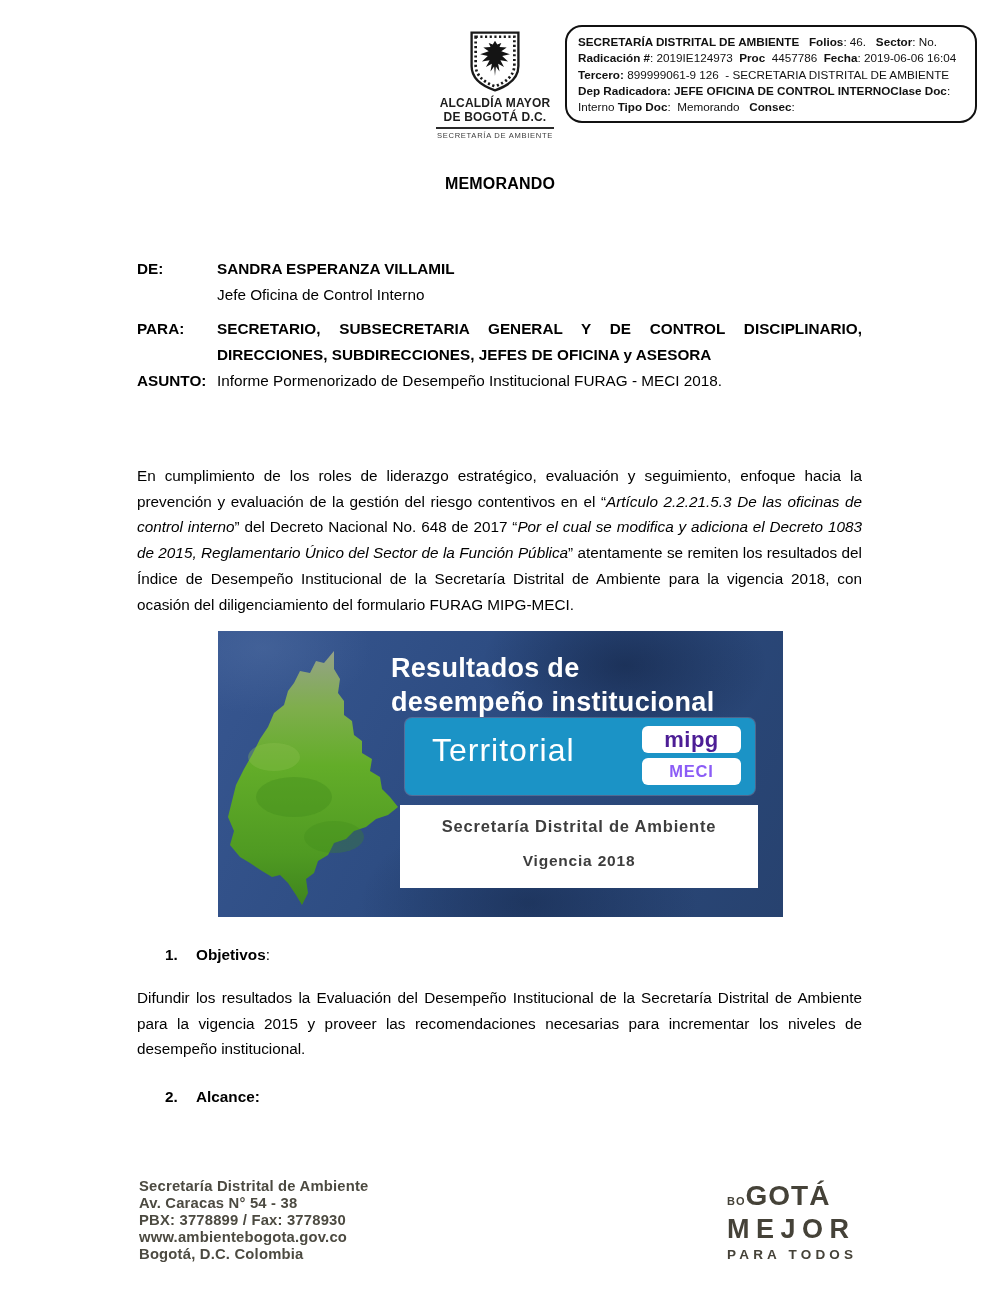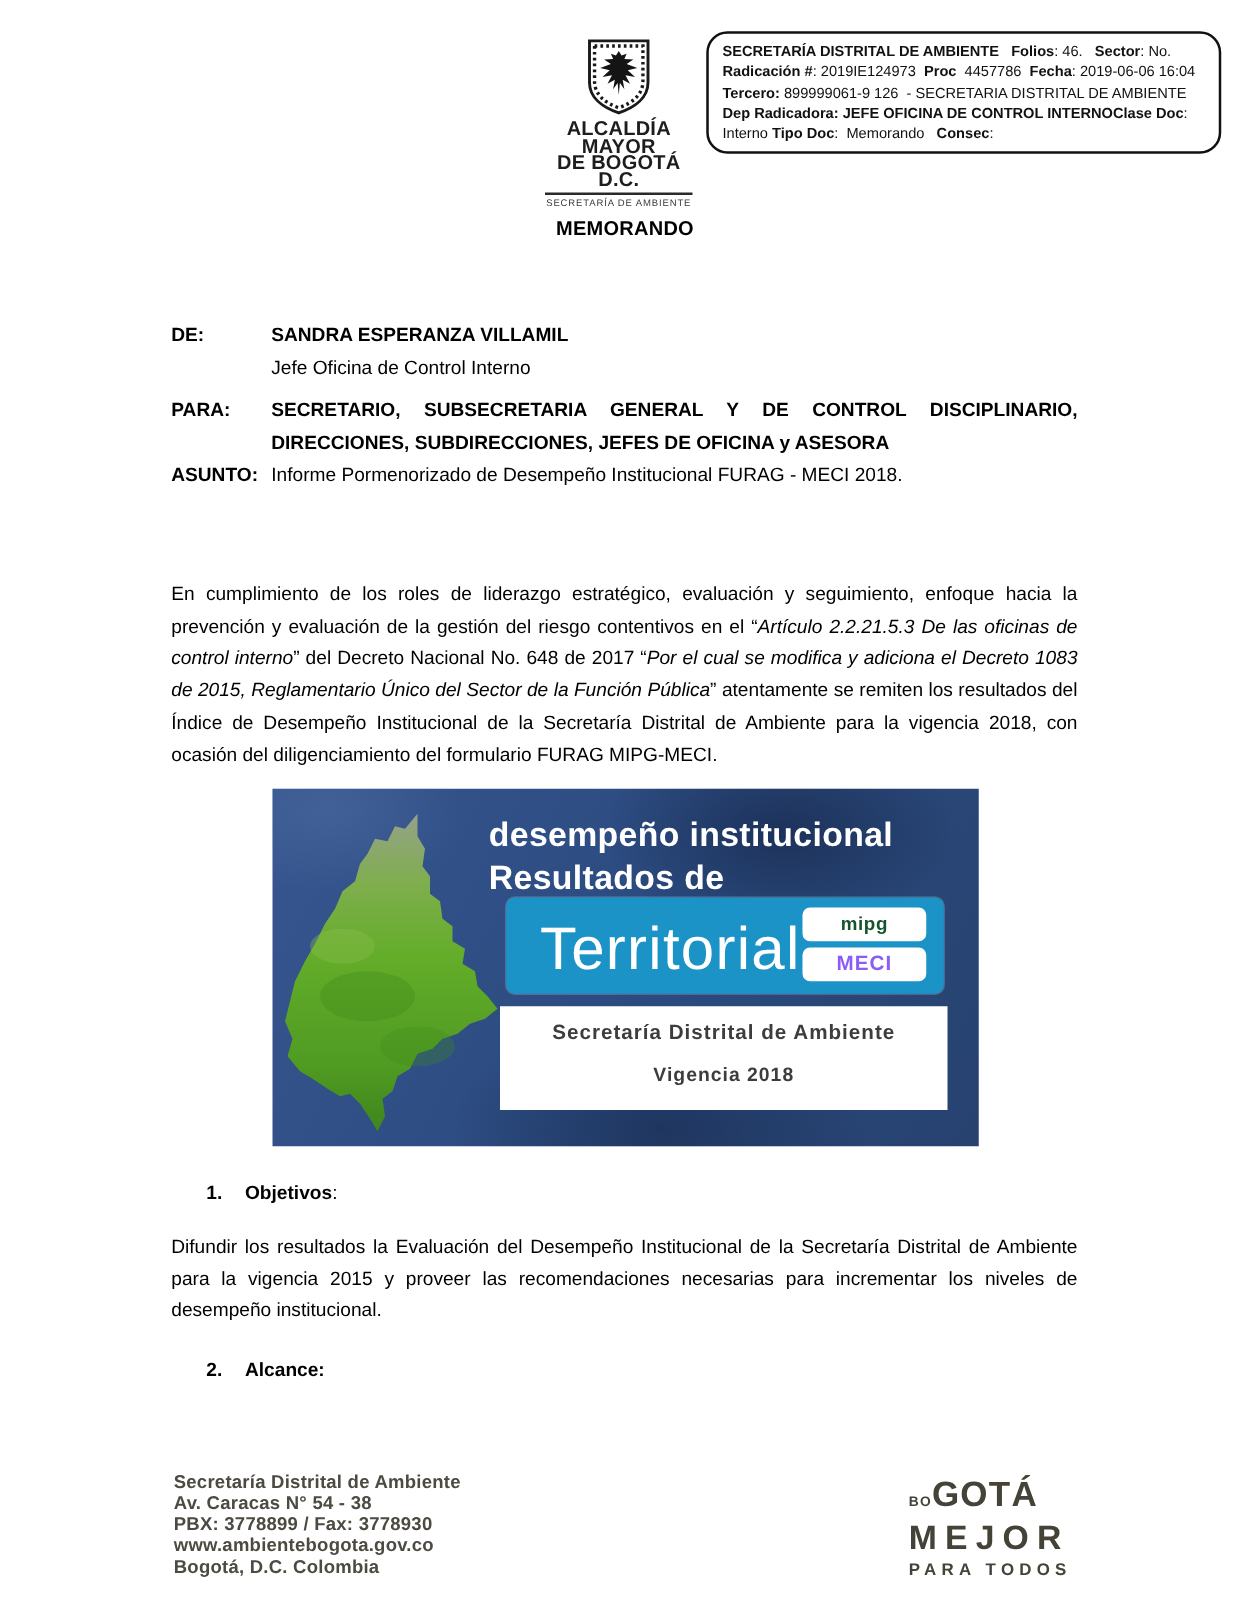--- a/index.html
+++ b/index.html
@@ -6,21 +6,21 @@
   html,body { background:#ffffff; }
   .page {
     position:relative; width:1000px; height:1294px; margin:0 auto;
     background:#ffffff; color:#000;
     font-family:"Liberation Sans", sans-serif; font-size:15.3px;
     overflow:hidden;
   }
   
   .logo-block { position:absolute; left:430px; top:30px; width:130px; text-align:center; }
   .logo-block svg { display:block; margin:0 auto 4px auto; }
-  .logo-name { font-weight:bold; font-size:16px; line-height:13.5px; letter-spacing:0.2px; color:#1d1d1d; }
+  .logo-name { font-weight:bold; font-size:12px; line-height:13.5px; letter-spacing:0.2px; color:#1d1d1d; }
   .logo-rule { width:118px; height:2px; background:#2a2a2a; margin:3px auto 2px auto; }
   .logo-dept { font-size:7.6px; letter-spacing:0.7px; color:#3a3a3a; }
   
   .stamp {
     position:absolute; left:565px; top:25px; width:412px; height:98px;
     border:2.6px solid #111; border-radius:17px; padding:7px 9px 0 11px;
     font-size:11.7px; line-height:16.3px; color:#111;
   }
   .stamp .line { white-space:pre; }
   .stamp b { font-weight:bold; }
@@ -59,30 +59,30 @@
     position:absolute; left:173px; top:20px;
     color:#ffffff; font-weight:bold; font-size:27px; line-height:34px; letter-spacing:0.3px;
   }
   .band {
     position:absolute; left:187px; top:87px; width:350px; height:77px;
     background:#1b93c6; border-radius:7px;
     box-shadow:0 0 0 1px rgba(255,255,255,0.18);
   }
   .territorial {
     position:absolute; left:27px; top:14px;
-    color:#ffffff; font-size:48px; font-weight:normal; letter-spacing:1px;
+    color:#ffffff; font-size:32px; font-weight:normal; letter-spacing:1px;
   }
   .pill {
     position:absolute; left:237px; width:99px; height:27px;
     background:#ffffff; border-radius:6px;
     display:flex; align-items:center; justify-content:center;
   }
   .pill-mipg { top:8px; }
   .pill-meci { top:40px; }
-  .mipg-text { color:#14532d; font-weight:bold; font-size:15px; letter-spacing:0.5px; }
+  .mipg-text { color:#4c1d95; font-weight:bold; font-size:22px; letter-spacing:0.5px; }
   .meci-text { color:#8b5cf6; font-weight:bold; font-size:16.5px; letter-spacing:0.8px; }
   .info-box {
     position:absolute; left:182px; top:174px; width:358px; height:83px;
     background:#ffffff; color:#3d3d3d; text-align:center;
   }
   .info-org { margin-top:12px; font-size:16.5px; font-weight:bold; letter-spacing:0.8px; }
   .info-vig { margin-top:16px; font-size:15.5px; font-weight:bold; letter-spacing:0.8px; }
   
   .sec-head { position:absolute; left:165px; font-weight:bold; font-size:15.3px; }
   .sec-head .num { display:inline-block; width:31px; }
@@ -164,22 +164,22 @@
           <stop offset="0.8" stop-color="#4f9a22"></stop>
           <stop offset="1" stop-color="#3f851d"></stop>
         </linearGradient>
       </defs>
       <polygon fill="url(#mapg)" points="120,4 110,16 102,14 96,26 86,24 80,36 74,44 70,58 60,66 54,80 46,92 38,108 30,122 22,138 18,154 14,170 20,184 16,198 26,210 36,216 48,224 58,230 66,228 74,236 82,248 88,258 94,246 92,232 100,226 104,214 114,208 120,196 132,192 140,184 152,180 162,172 174,168 184,160 176,150 168,142 166,130 156,124 158,112 148,106 148,94 140,88 138,74 130,68 130,54 124,46 126,32 120,22"></polygon>
       <ellipse cx="80" cy="150" rx="38" ry="20" fill="#3e8a1b" opacity="0.35"></ellipse>
       <ellipse cx="120" cy="190" rx="30" ry="16" fill="#3e8a1b" opacity="0.3"></ellipse>
       <ellipse cx="60" cy="110" rx="26" ry="14" fill="#8cc04f" opacity="0.35"></ellipse>
     </svg>
     <div class="banner-title">
+      <div>Resultados de</div>
       <div>desempeño institucional</div>
-      <div>Resultados de</div>
     </div>
     <div class="band">
       <div class="territorial">Territorial</div>
       <div class="pill pill-mipg">
         <span class="mipg-text">mipg</span>
       </div>
       <div class="pill pill-meci">
         <span class="meci-text">MECI</span>
       </div>
     </div>

